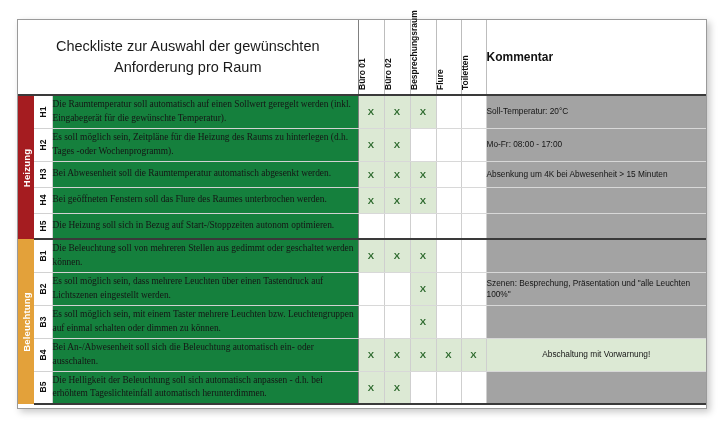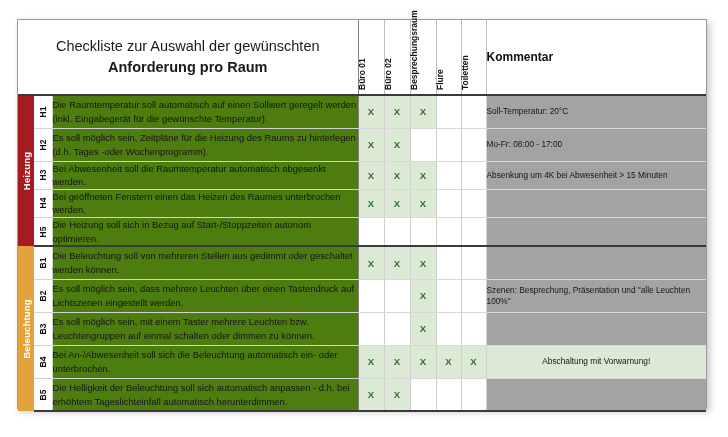--- a/index.html
+++ b/index.html
@@ -46,21 +46,21 @@
     height:75px;
     text-align:center;
     font-size:14.5px;
     color:#1a1a1a;
     line-height:1.45;
     padding:0 10px;
     background:#ffffff;
     border-right:1px solid #808080;
   }
   .title-cell .l1{display:block;}
-  .title-cell .l2{display:block;font-weight:bold;}
+  .title-cell .l2{display:block;}
 
   
   .vhead{
     height:75px;
     background:#ffffff;
     border-right:1px solid #bdbdbd;
     border-bottom:2px solid #3a3a3a;
     position:relative;
   }
   .vhead span{
@@ -125,28 +125,29 @@
     left:50%;top:50%;
     transform:translate(-50%,-50%) rotate(-90deg);
     font-size:8.5px;
     font-weight:bold;
     color:#111;
     white-space:nowrap;
   }
 
   
   .req{
-    background:#4d7c0f;
+    background:#15803d;
     border-right:1px solid #808080;
     border-bottom:1px solid #d2d2d2;
     font-size:9.4px;
     color:#151515;
     line-height:1.45;
     padding:3px 6px 3px 7px;
     text-align:left;
+    font-family:Liberation Serif, serif;
   }
 
   
   .rc{
     background:#ffffff;
     border-right:1px solid #cfcfcf;
     border-bottom:1px solid #d8d8d8;
     text-align:center;
     font-size:9.5px;
     font-weight:bold;
@@ -248,21 +249,21 @@
             <td class="rc on"><span>X</span></td>
             <td class="rc on"><span>X</span></td>
             <td class="rc"></td>
             <td class="rc"></td>
             <td class="kom">Absenkung um 4K bei Abwesenheit &gt; 15 Minuten</td>
           </tr>
           <tr>
             <td class="idc" style="height: 26px;">
               <span>H4</span>
             </td>
-            <td class="req">Bei geöffneten Fenstern einen das Heizen des Raumes unterbrochen werden.</td>
+            <td class="req">Bei geöffneten Fenstern soll das Flure des Raumes unterbrochen werden.</td>
             <td class="rc first on"><span>X</span></td>
             <td class="rc on"><span>X</span></td>
             <td class="rc on"><span>X</span></td>
             <td class="rc"></td>
             <td class="rc"></td>
             <td class="kom"></td>
           </tr>
           <tr class="rowend">
             <td class="idc" style="height: 26px;">
               <span>H5</span>
@@ -311,21 +312,21 @@
             <td class="rc"></td>
             <td class="rc on"><span>X</span></td>
             <td class="rc"></td>
             <td class="rc"></td>
             <td class="kom"></td>
           </tr>
           <tr>
             <td class="idc" style="height: 33px;">
               <span>B4</span>
             </td>
-            <td class="req">Bei An-/Abwesenheit soll sich die Beleuchtung automatisch ein- oder unterbrochen.</td>
+            <td class="req">Bei An-/Abwesenheit soll sich die Beleuchtung automatisch ein- oder ausschalten.</td>
             <td class="rc first on"><span>X</span></td>
             <td class="rc on"><span>X</span></td>
             <td class="rc on"><span>X</span></td>
             <td class="rc on"><span>X</span></td>
             <td class="rc on"><span>X</span></td>
             <td class="kom on">Abschaltung mit Vorwarnung!</td>
           </tr>
           <tr class="rowend">
             <td class="idc" style="height: 33px;">
               <span>B5</span>

